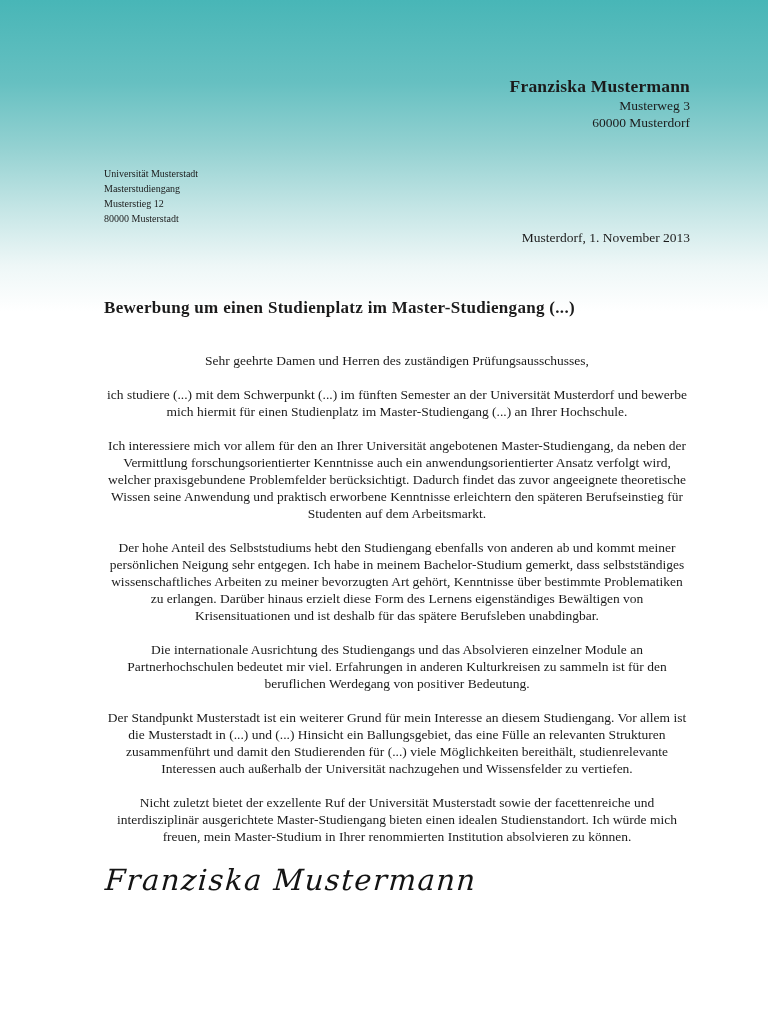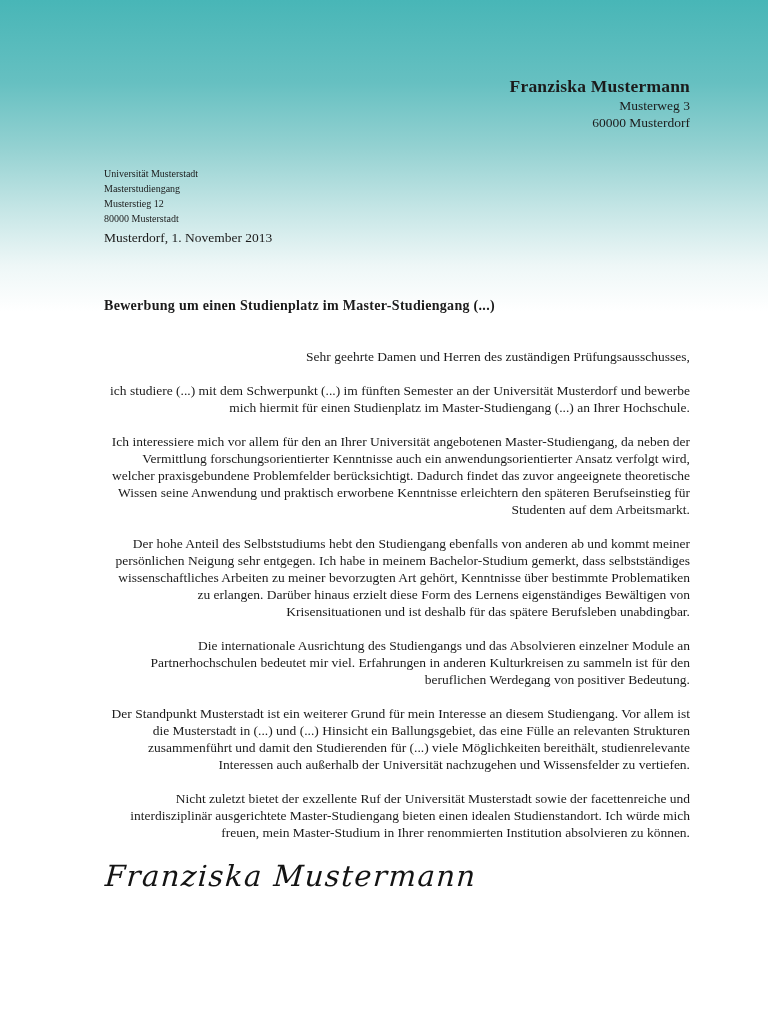--- a/index.html
+++ b/index.html
@@ -23,25 +23,25 @@
       #ffffff 100%);
     padding-left: 12px;
   }
   .content { padding: 76px 90px 0 92px; }
 
   .sender { text-align: right; font-size: 13.5px; line-height: 17px; }
   .sender-name { font-size: 17.5px; font-weight: bold; line-height: 21px; letter-spacing: 0.2px; }
 
   .recipient { margin-top: 35px; font-size: 10px; line-height: 15px; }
 
-  .date-line { margin-top: 3px; font-size: 13.5px; line-height: 17px; }
+  .date-line { margin-top: 3px; text-align: right; font-size: 13.5px; line-height: 17px; }
 
-  .subject { margin-top: 52px; font-size: 14px; font-weight: bold; letter-spacing: 0.3px; }
+  .subject { margin-top: 52px; font-size: 17px; font-weight: bold; letter-spacing: 0.3px; }
 
-  p { font-size: 13.5px; line-height: 17px; margin: 17px 0 0 0; text-align: right; }
+  p { font-size: 13.5px; line-height: 17px; margin: 17px 0 0 0; text-align: center; }
   .salutation { margin-top: 34px; }
 
   .signature {
     margin-top: 18px;
     font-size: 29px;
     font-style: italic;
     font-family: "DejaVu Serif", serif;
     letter-spacing: 1.5px;
     transform: skewX(-4deg);
     transform-origin: left bottom;

